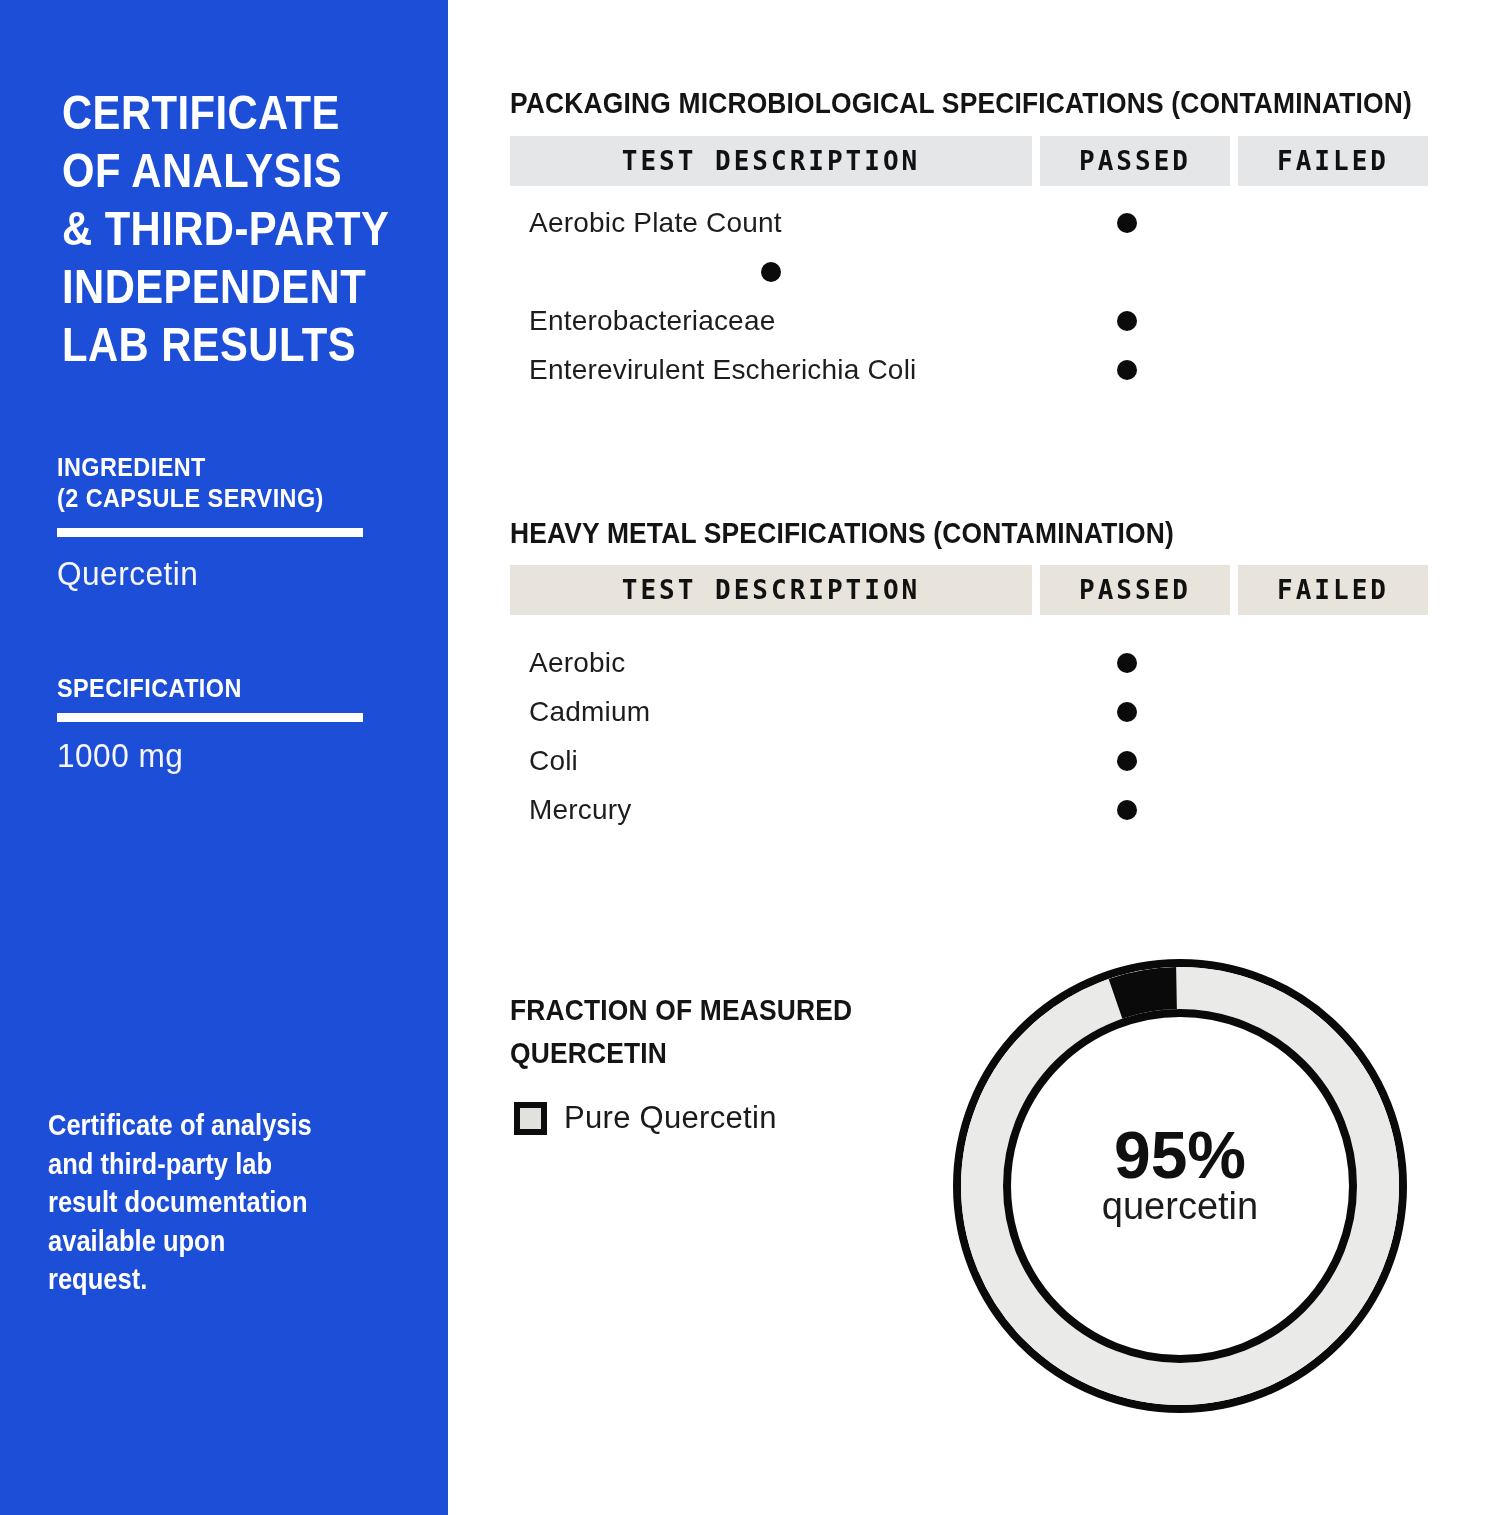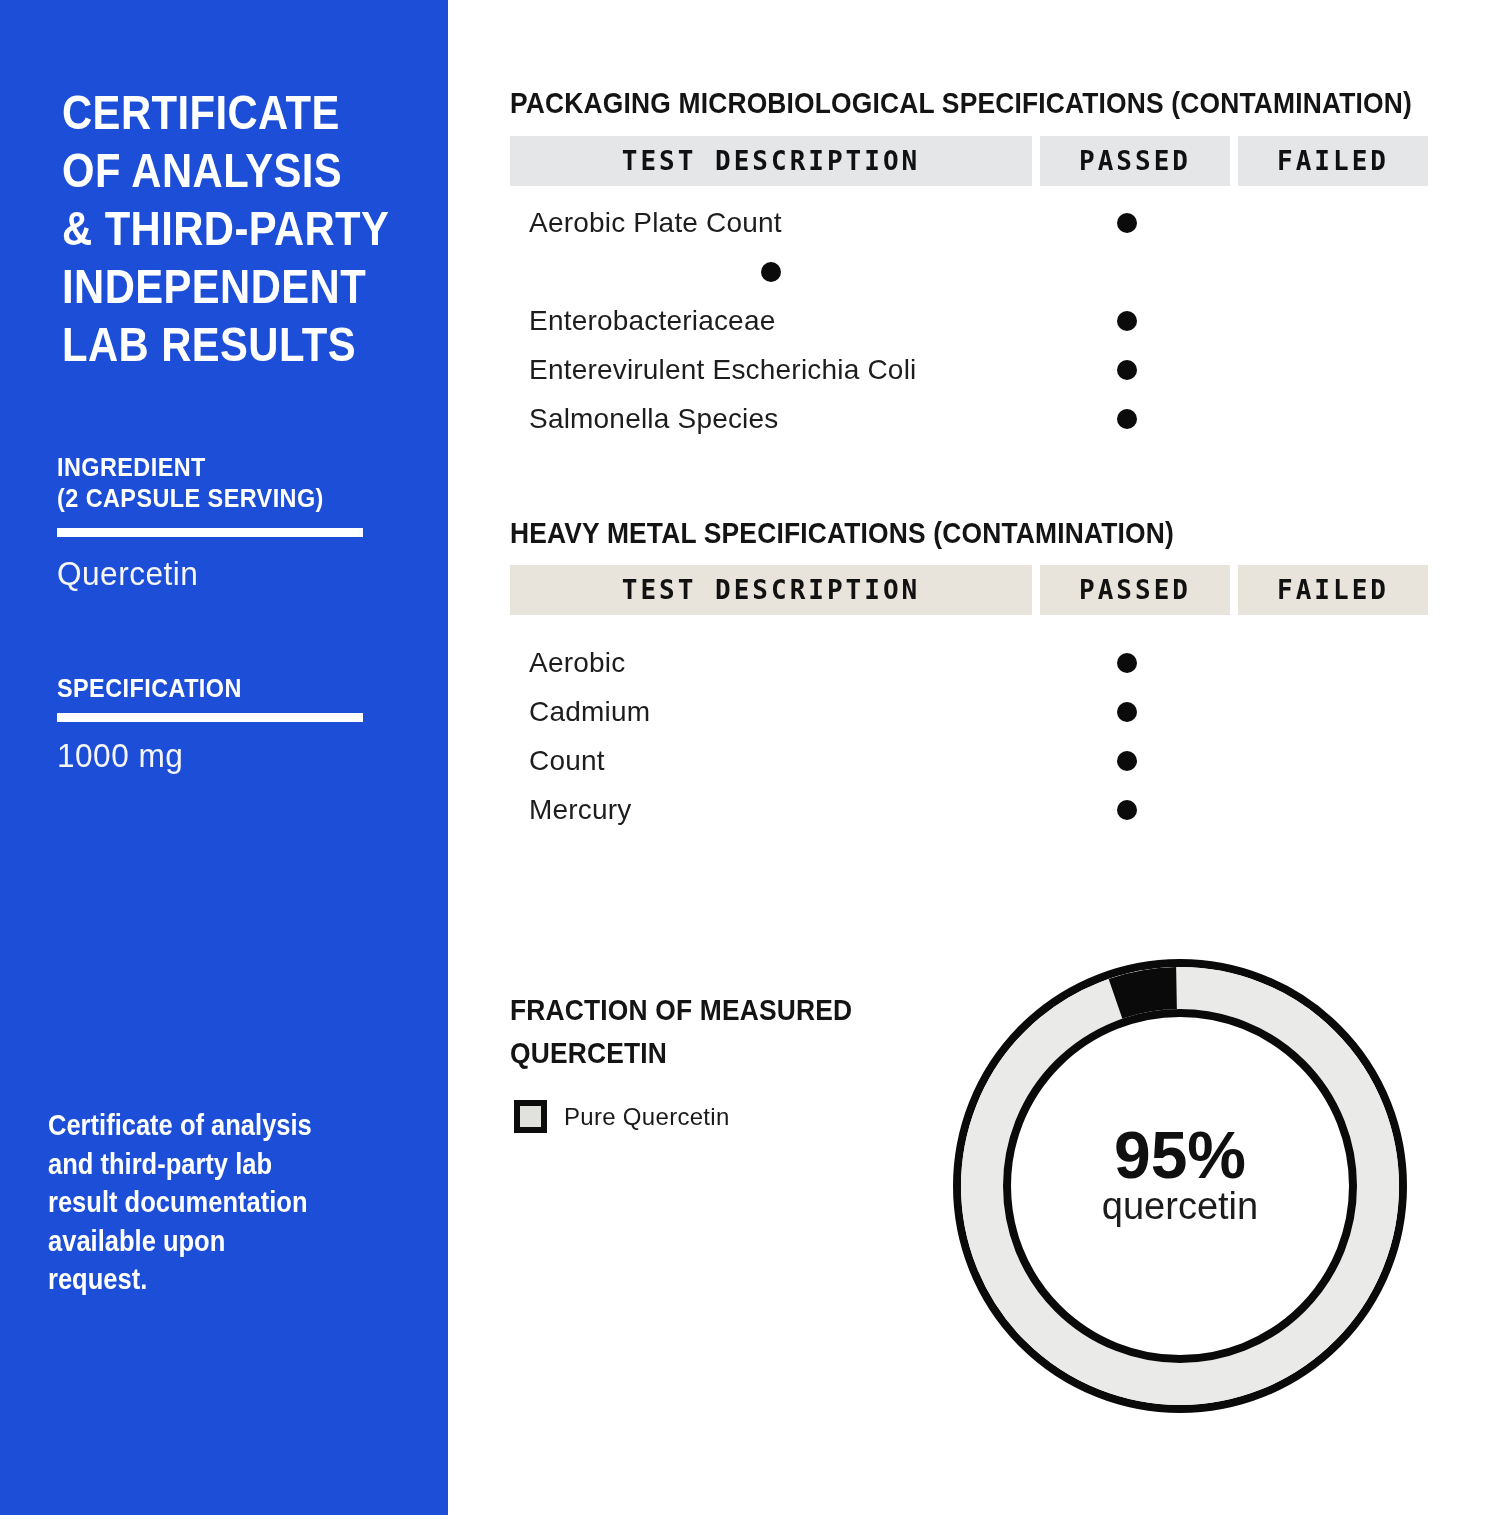--- a/index.html
+++ b/index.html
@@ -52,21 +52,21 @@
     display:grid; grid-template-columns:522px 190px 190px; column-gap:0;
     height:49px; align-items:center;
   }
   .trow .label { font-size:28px; color:#1d1d1d; padding-left:19px; letter-spacing:.2px; }
   .dotc { display:flex; justify-content:center; align-items:center; }
   .dot { width:20px; height:20px; border-radius:50%; background:#0b0b0b; }
 
   
   .legend { position:absolute; left:514px; top:1100px; display:flex; align-items:center; gap:17px; }
   .swatch { width:21px; height:21px; border:6px solid #0c0c0c; }
-  .legend-label { font-size:24px; color:#1a1a1a; letter-spacing:.3px; }
+  .legend-label { font-size:31px; color:#1a1a1a; letter-spacing:.3px; }
   .donut { position:absolute; left:950px; top:956px; width:460px; height:460px; }
 </style>
 </head>
 <body>
 
 <div class="canvas">
 
   <div class="sidebar" style="background: #1d4ed8;">
 
     <div class="sb-title">
@@ -142,29 +142,20 @@
       <div class="trow">
         <div class="label">Enterevirulent Escherichia Coli</div>
         <div class="dotc">
           <span class="dot" style="visibility: visible;"></span>
         </div>
         <div class="dotc">
           <span class="dot" style="visibility: hidden;"></span>
         </div>
       </div>
 
-      <div class="trow">
-        <div class="label">Salmonella Species</div>
-        <div class="dotc">
-          <span class="dot" style="visibility: visible;"></span>
-        </div>
-        <div class="dotc">
-          <span class="dot" style="visibility: hidden;"></span>
-        </div>
-      </div>
     </div>
 
   <div class="sec-heading" style="top:516px">HEAVY METAL SPECIFICATIONS (CONTAMINATION)</div>
 
   <div class="thead" style="top:565px">
     <div class="hcell" style="background: rgb(232, 228, 220);">TEST DESCRIPTION</div>
     <div class="hcell" style="background: rgb(232, 228, 220);">PASSED</div>
     <div class="hcell" style="background: rgb(232, 228, 220);">FAILED</div>
   </div>
 
@@ -184,21 +175,21 @@
         <div class="label">Cadmium</div>
         <div class="dotc">
           <span class="dot" style="visibility: visible;"></span>
         </div>
         <div class="dotc">
           <span class="dot" style="visibility: hidden;"></span>
         </div>
       </div>
 
       <div class="trow">
-        <div class="label">Count</div>
+        <div class="label">Coli</div>
         <div class="dotc">
           <span class="dot" style="visibility: visible;"></span>
         </div>
         <div class="dotc">
           <span class="dot" style="visibility: hidden;"></span>
         </div>
       </div>
 
       <div class="trow">
         <div class="label">Mercury</div>

